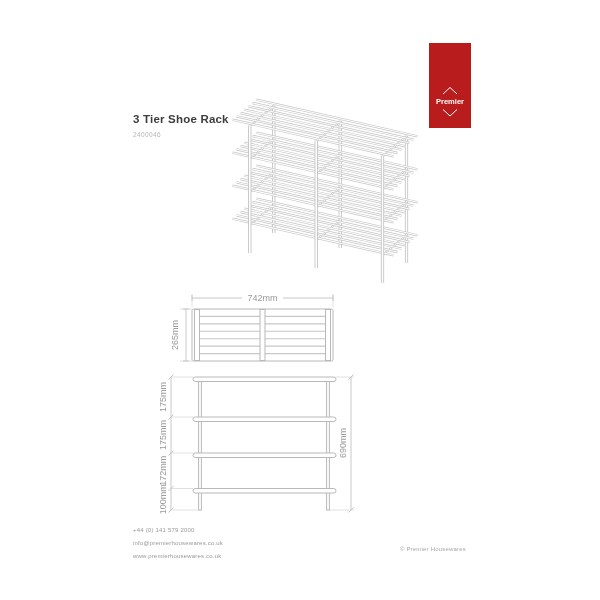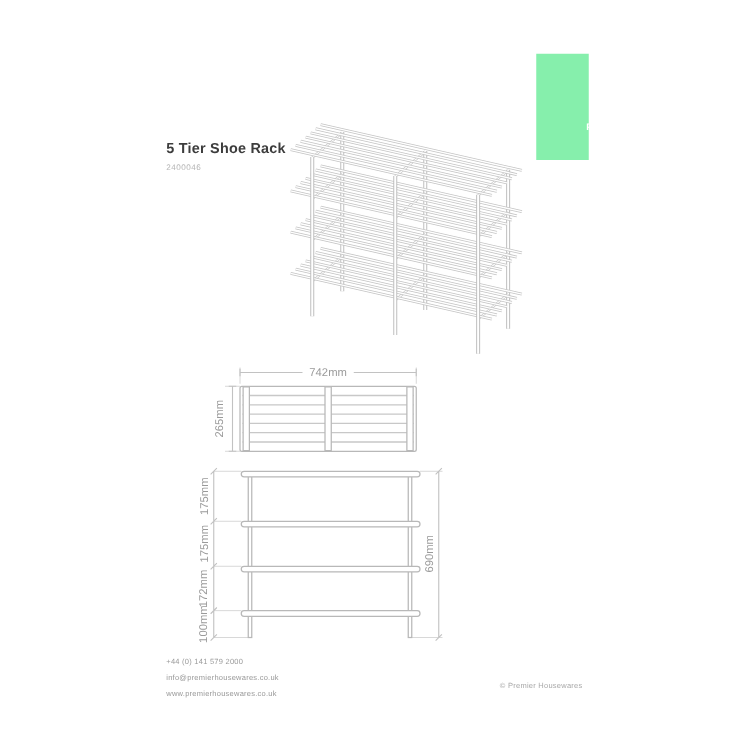--- a/index.html
+++ b/index.html
@@ -8,21 +8,21 @@
     position:relative; width:600px; height:600px; background:#ffffff;
     font-family:"Liberation Sans", sans-serif; overflow:hidden;
   }
   .abs { position:absolute; }
 
   
   .title { left:133px; top:113px; font-size:11.5px; font-weight:bold; color:#3d3d3d; letter-spacing:.2px; }
   .code  { left:133px; top:131px; font-size:6.5px; color:#b5b5b5; letter-spacing:.4px; }
 
   
-  .badge { left:429px; top:43px; width:42px; height:85px; background:#86efac;padding-left:33px; }
+  .badge { left:429px; top:43px; width:42px; height:85px; background:#b91c1c; }
 
   
   .iso   { left:226px; top:78px; }
   .top-v { left:166px; top:288px; }
   .front-v { left:148px; top:370px; }
 
   .ln-out { stroke:#c4c4c4; stroke-width:2.4; fill:none; }
   .ln-in  { stroke:#ffffff; stroke-width:1.1; fill:none; }
   .rl-out { stroke:#c9c9c9; stroke-width:2; fill:none; }
   .rl-in  { stroke:#ffffff; stroke-width:.9; fill:none; }
@@ -40,21 +40,21 @@
   .f1 { left:133px; top:527px; }
   .f2 { left:133px; top:540px; }
   .f3 { left:133px; top:553px; }
   .fc { right:134px; top:546px; color:#a8a8a8; }
 </style>
 </head>
 <body>
 
 <div class="page">
 
-  <div class="abs title">5 Tier Shoe Rack</div>
+  <div class="abs title">3 Tier Shoe Rack</div>
   <div class="abs code">2400046</div>
 
   <div class="abs badge">
     <svg width="42" height="85" viewBox="0 0 42 85">
       <polyline points="14,51 21,44.5 28,51" stroke="#ffffff" stroke-width="1" fill="none"></polyline>
       <text x="21" y="61" text-anchor="middle" font-size="7.5" font-weight="bold" fill="#ffffff">Premier</text>
       <polyline points="14,66.5 21,73 28,66.5" stroke="#ffffff" stroke-width="1" fill="none"></polyline>
     </svg>
   </div>
 

